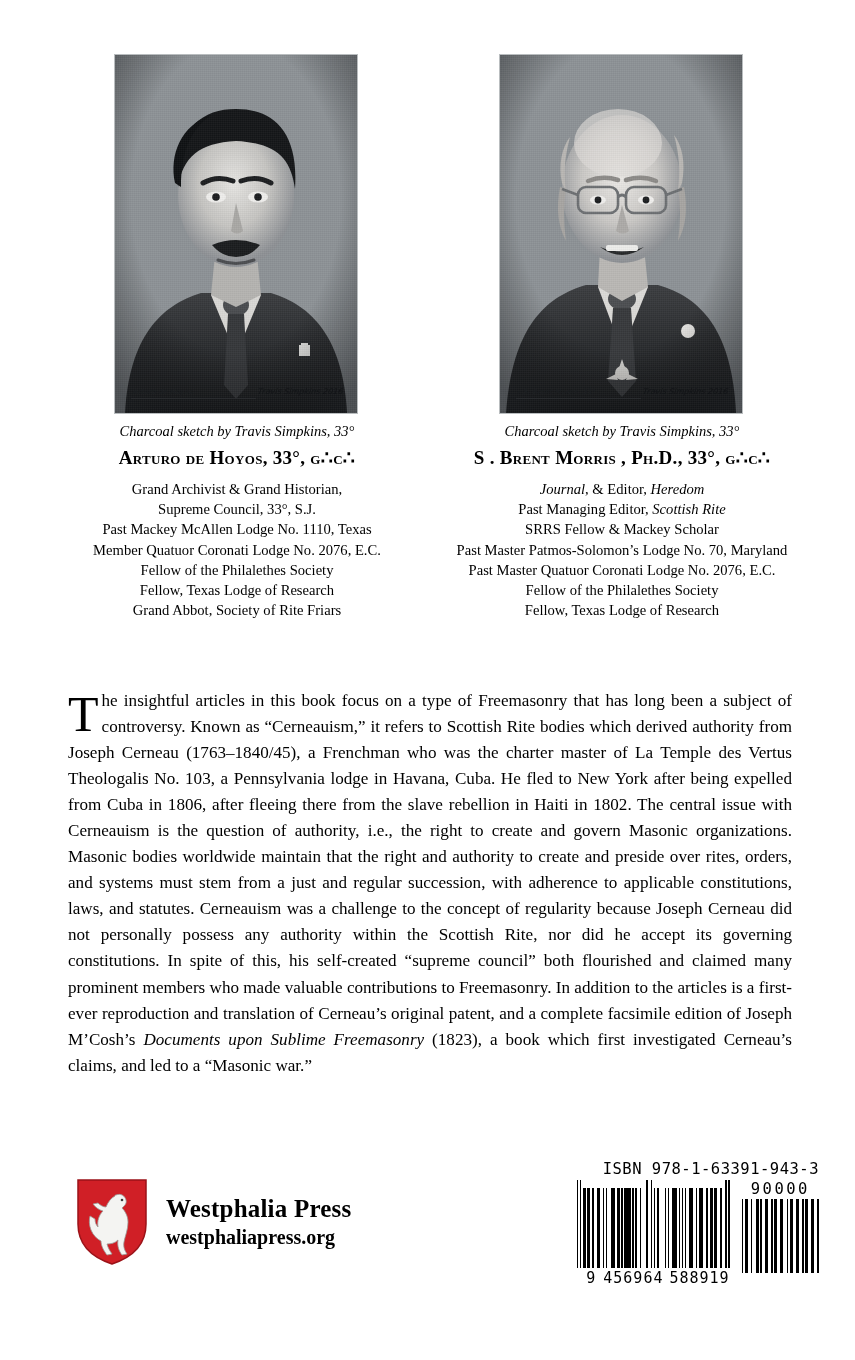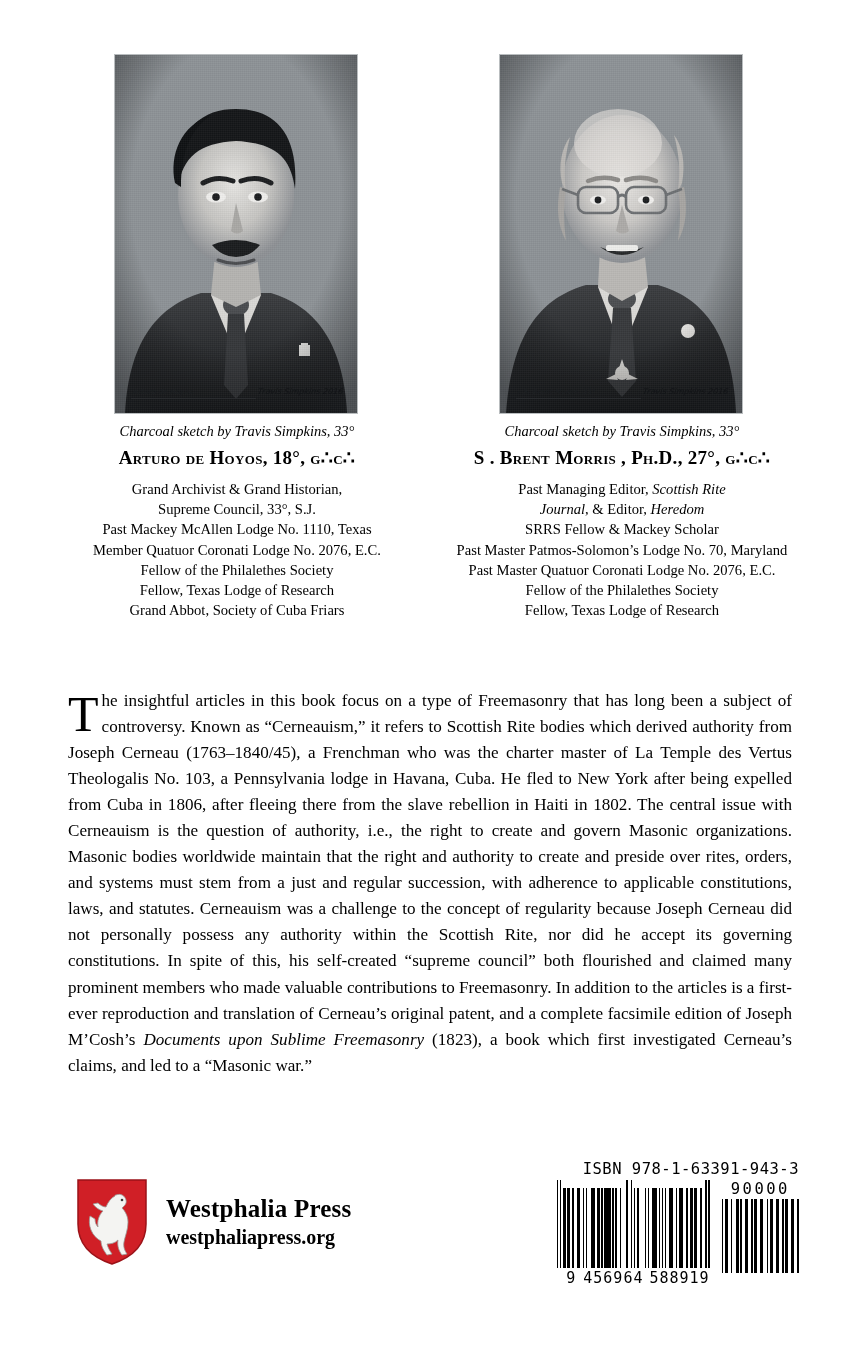--- a/index.html
+++ b/index.html
@@ -165,21 +165,21 @@
   }
   .pub-url {
     font-size: 20px;
     font-weight: bold;
     margin-top: 4px;
   }
 
   
   .barcode-block {
     position: absolute;
-    right: 56px;
+    right: 36px;
     top: 1160px;
     width: 252px;
     text-align: right;
   }
   .isbn-line {
     font-family: "DejaVu Sans Mono", monospace;
     font-size: 15.5px;
     letter-spacing: .5px;
     white-space: nowrap;
     margin-bottom: 2px;
@@ -340,41 +340,41 @@
     <div class="sig-line"></div>
     <div class="sig-text">- S. Brent Morris, 33°</div>
     <div class="sig-artist">Travis Simpkins 2016</div>
   </div>
 </div>
 
 <div class="authors">
 
   <div class="author-col left">
     <div class="sketch-credit">Charcoal sketch by Travis Simpkins, 33°</div>
-    <div class="author-name">Arturo de Hoyos, 18°, g∴c∴</div>
+    <div class="author-name">Arturo de Hoyos, 33°, g∴c∴</div>
     <div class="credits">
       <div>Grand Archivist &amp; Grand Historian,</div>
       <div>Supreme Council, 33°, S.J.</div>
       <div>Past Mackey McAllen Lodge No. 1110, Texas</div>
       <div>Member Quatuor Coronati Lodge No. 2076, E.C.</div>
       <div>Fellow of the Philalethes Society</div>
       <div>Fellow, Texas Lodge of Research</div>
-      <div>Grand Abbot, Society of Cuba Friars</div>
+      <div>Grand Abbot, Society of Rite Friars</div>
     </div>
   </div>
 
   <div class="author-col right">
     <div class="sketch-credit">Charcoal sketch by Travis Simpkins, 33°</div>
-    <div class="author-name">S . Brent Morris , Ph.D., 27°, g∴c∴</div>
+    <div class="author-name">S . Brent Morris , Ph.D., 33°, g∴c∴</div>
     <div class="credits">
       <div>
-        <span>Past Managing Editor, </span><span class="ital">Scottish Rite</span>
+        <span class="ital">Journal</span><span>, &amp; Editor, </span><span class="ital">Heredom</span>
       </div>
       <div>
-        <span class="ital">Journal</span><span>, &amp; Editor, </span><span class="ital">Heredom</span>
+        <span>Past Managing Editor, </span><span class="ital">Scottish Rite</span>
       </div>
       <div>SRRS Fellow &amp; Mackey Scholar</div>
       <div>Past Master Patmos-Solomon’s Lodge No. 70, Maryland</div>
       <div>Past Master Quatuor Coronati Lodge No. 2076, E.C.</div>
       <div>Fellow of the Philalethes Society</div>
       <div>Fellow, Texas Lodge of Research</div>
     </div>
   </div>
 </div>
 

